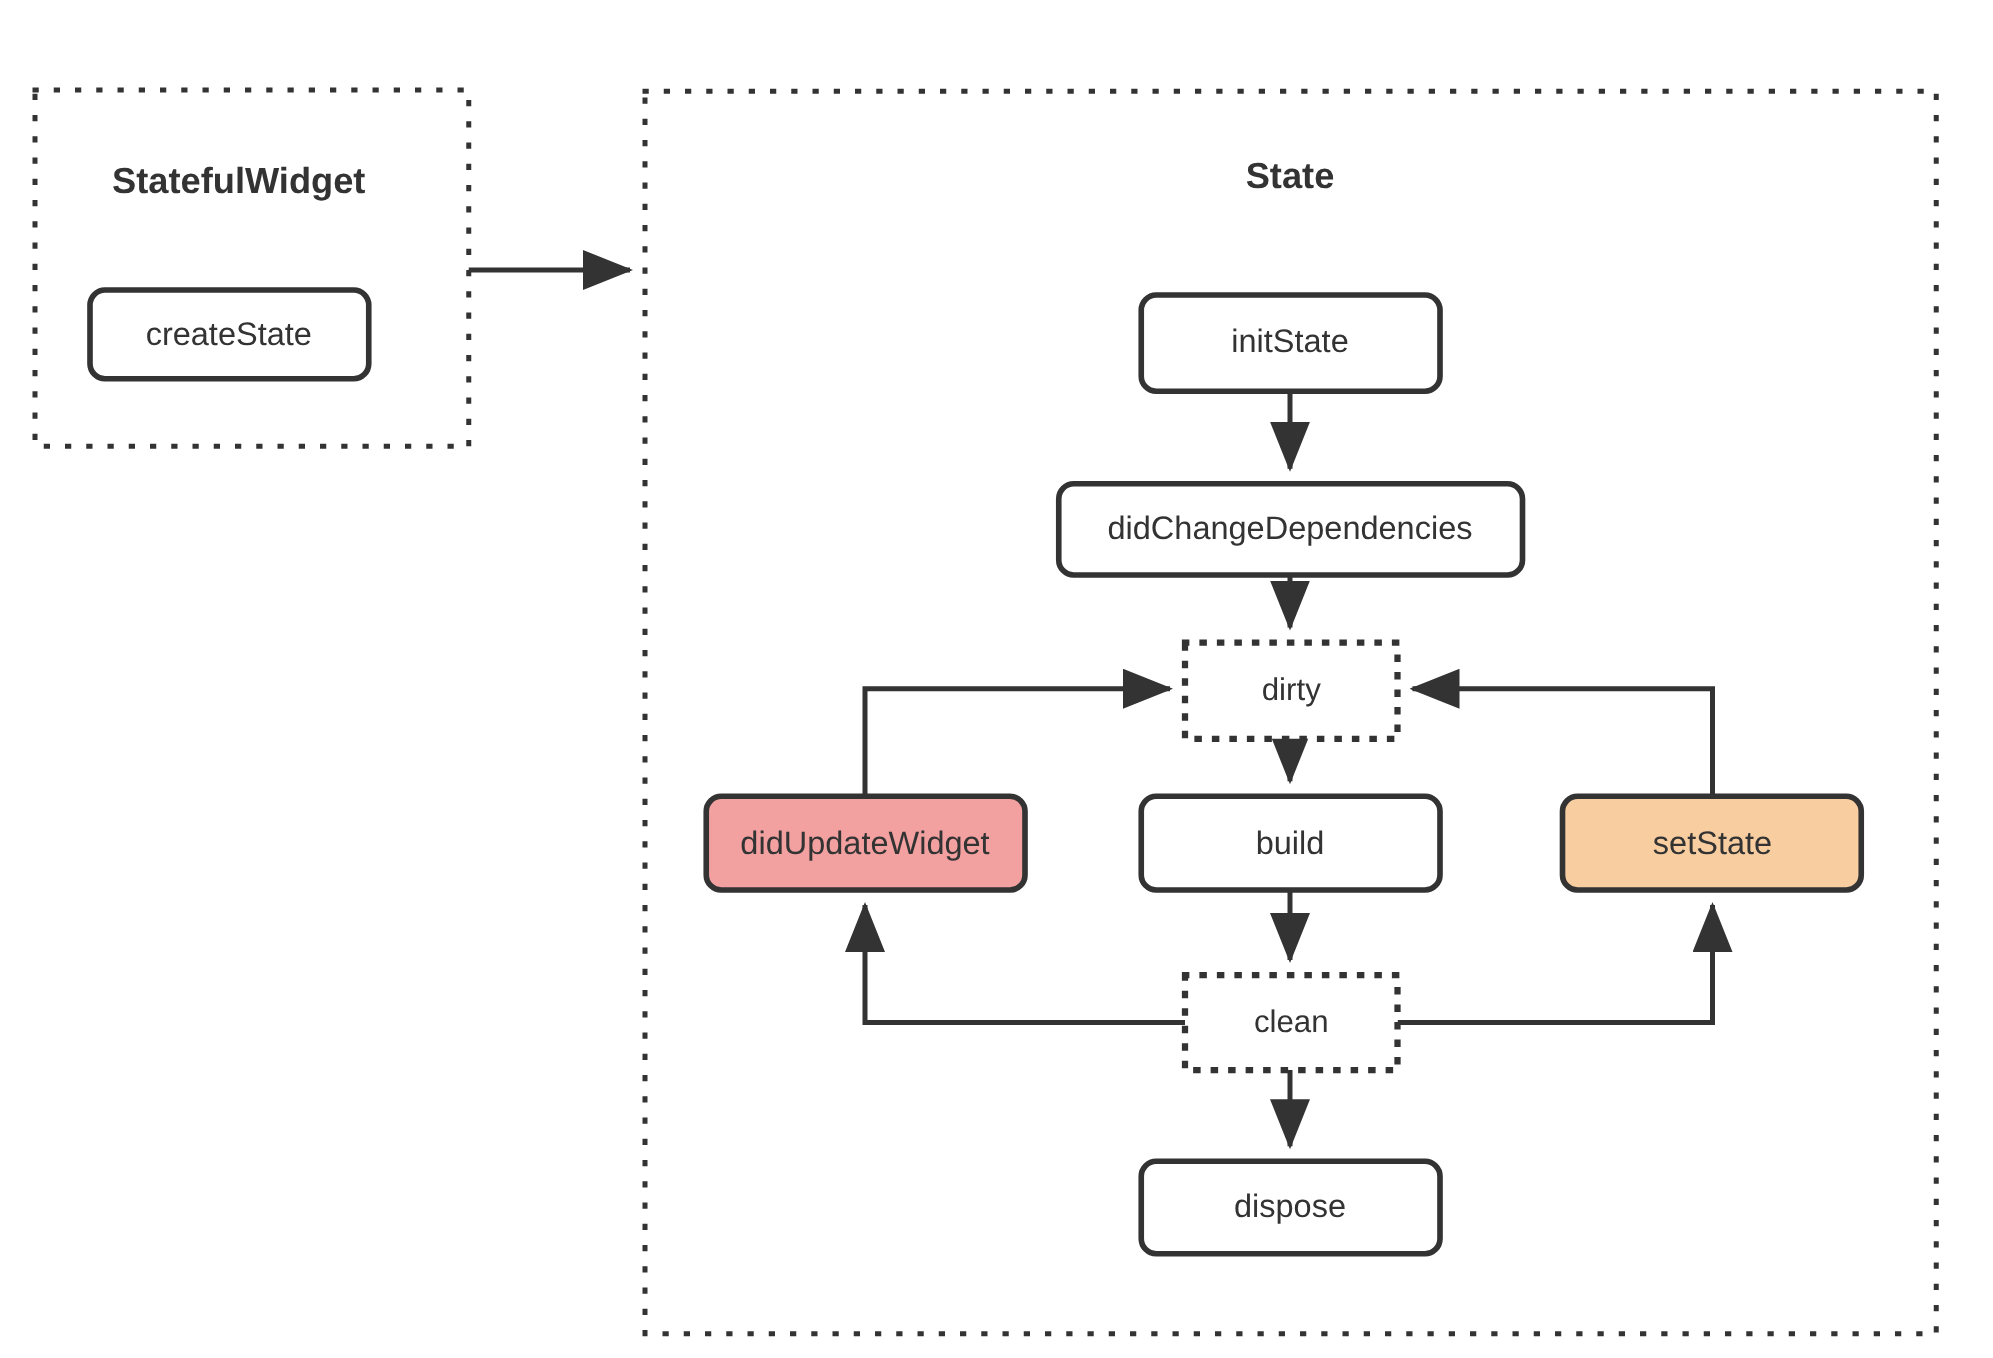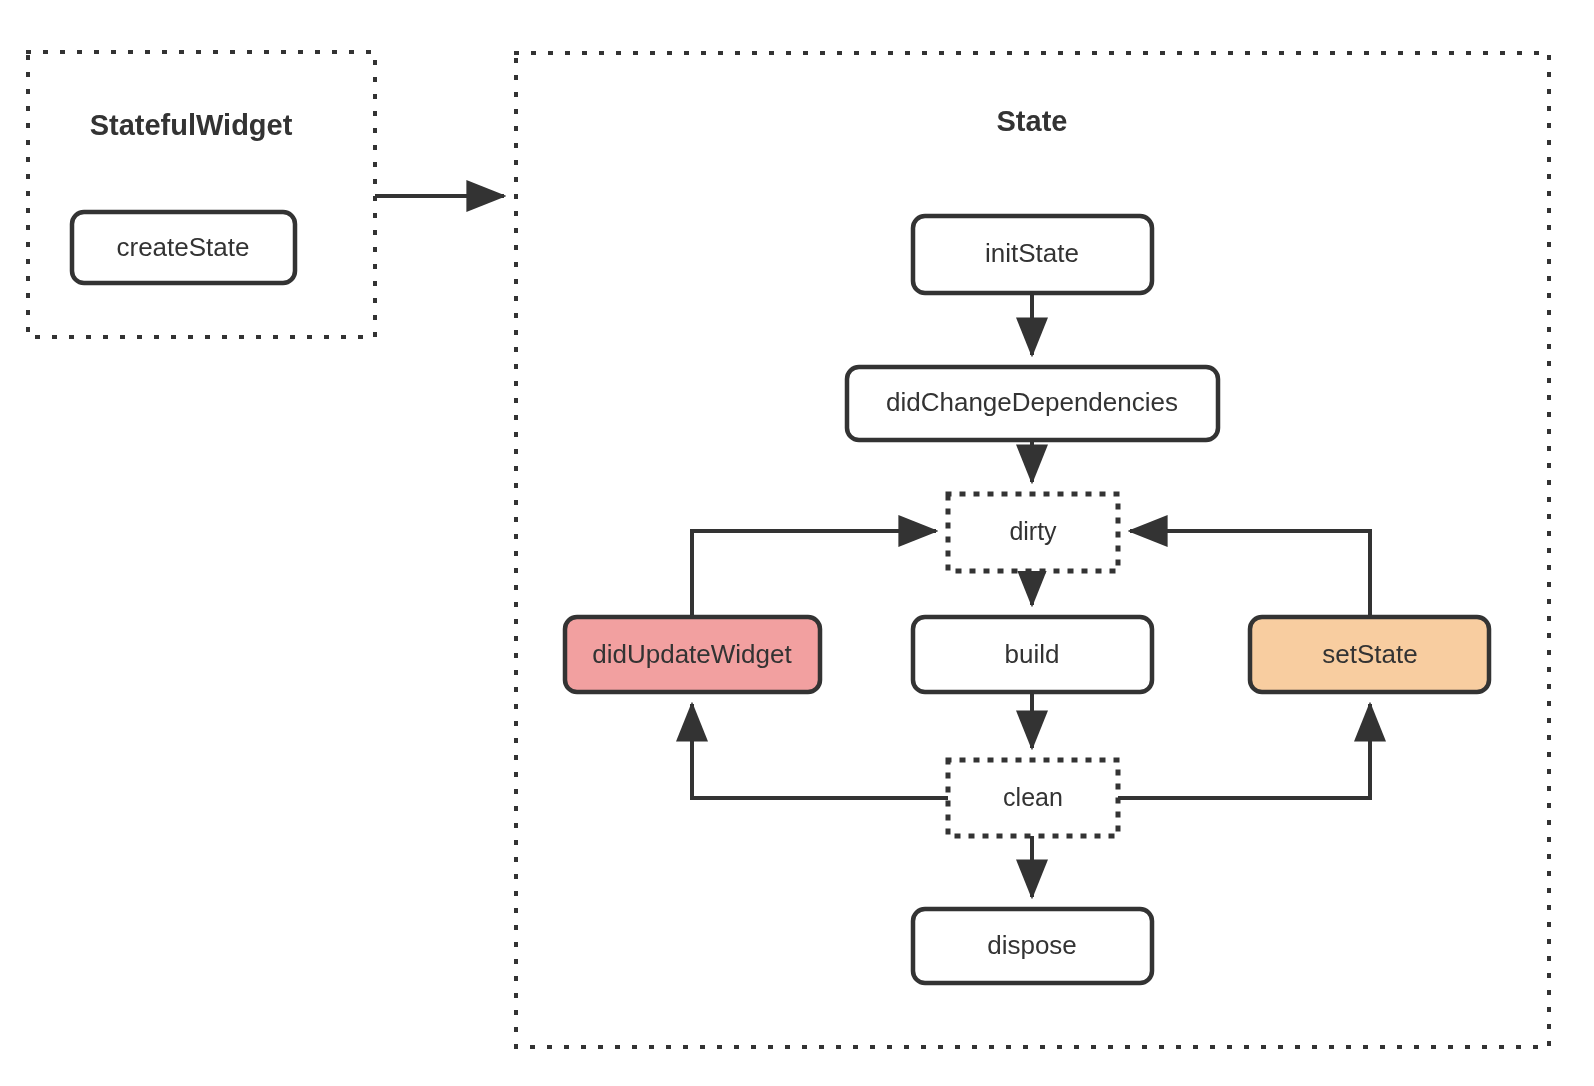--- a/index.html
+++ b/index.html
@@ -10,20 +10,21 @@
   body {
     width: 1594px;
     height: 1086px;
     font-family: "Liberation Sans", sans-serif;
     overflow: hidden;
   }
   #canvas {
     position: relative;
     width: 1594px;
     height: 966px;
+    margin-top: 20px;
   }
   svg#diagram {
     position: absolute;
     top: 0;
     left: 0;
     width: 1594px;
     height: 1086px;
   }
   .group-label {
     font-family: "Liberation Sans", sans-serif;

